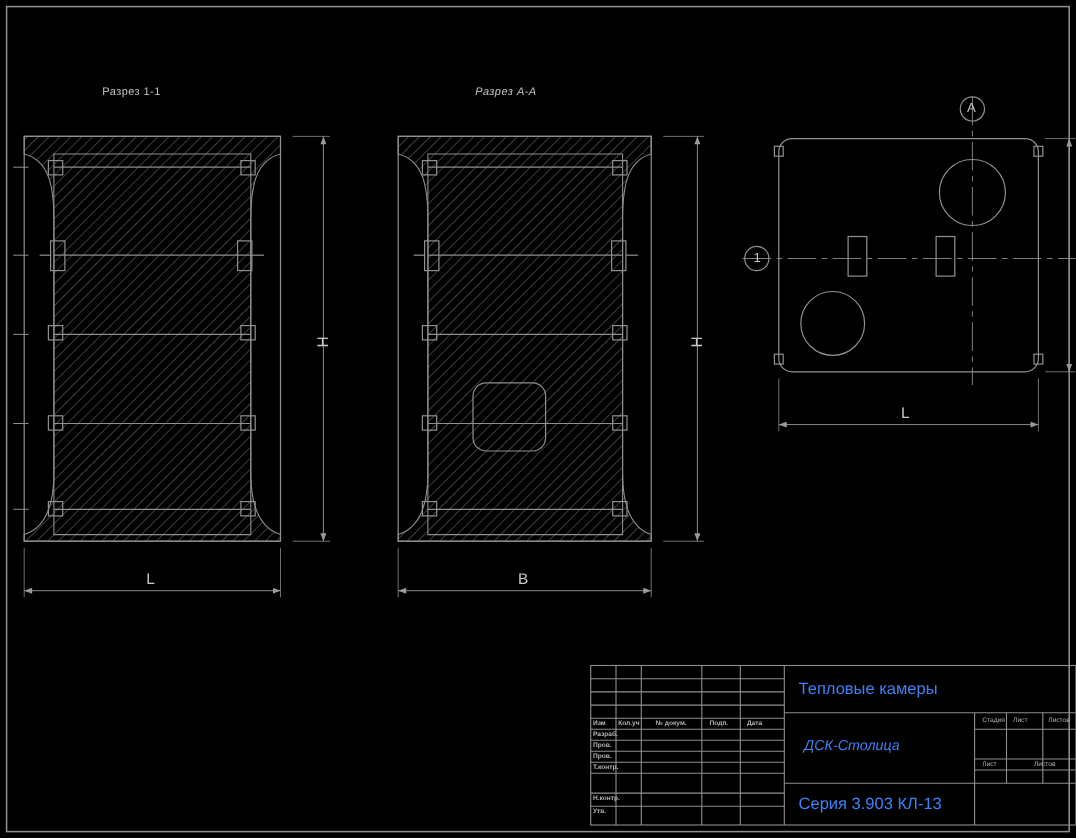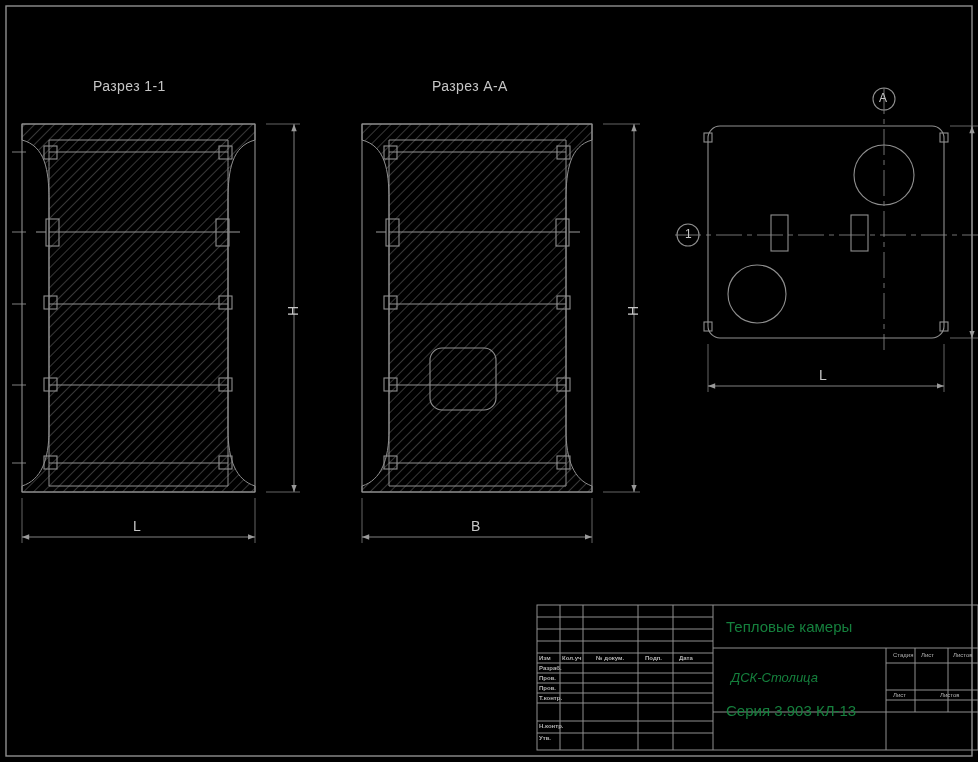--- a/index.html
+++ b/index.html
@@ -21,33 +21,33 @@
     width: 978px;
     height: 762px;
   }
   .lbl {
     position: absolute;
     color: #c6c6c6;
     white-space: nowrap;
     user-select: none;
   }
   .view-title {
-    font-size: 14px;
+    font-size: 10px;
     letter-spacing: 0.4px;
   }
   .dim-letter {
     font-size: 14px;
   }
   .dim-letter.vert {
     transform: rotate(-90deg);
     transform-origin: left top;
   }
   .tb-text {
     position: absolute;
-    color: #15803d;
+    color: #3b82f6;
     white-space: nowrap;
     user-select: none;
   }
   .tb-main {
     font-size: 15px;
   }
   .tb-small {
     font-size: 6px;
     font-weight: bold;
     color: #b4b4b4;
@@ -209,37 +209,37 @@
     <line x1="886" y1="648" x2="886" y2="750"></line>
     <line x1="886" y1="663" x2="978" y2="663"></line>
     <line x1="886" y1="690" x2="978" y2="690"></line>
     <line x1="886" y1="700" x2="978" y2="700"></line>
     <line x1="915" y1="648" x2="915" y2="712"></line>
     <line x1="948" y1="648" x2="948" y2="712"></line>
   </g>
 </svg>
 
 <div class="lbl view-title" style="left:93px; top:78px;">Разрез 1-1</div>
-<div class="lbl view-title" style="left:432px; top:78px;">Разрез А-А</div>
+<div class="lbl view-title" style="left:432px; top:78px;font-style:italic;">Разрез А-А</div>
 
 <div class="lbl dim-letter vert" style="left:285px; top:316px;">H</div>
 <div class="lbl dim-letter" style="left:133px; top:518px;">L</div>
 
 <div class="lbl dim-letter vert" style="left:625px; top:316px;">H</div>
 <div class="lbl dim-letter" style="left:471px; top:518px;">В</div>
 
 <div class="lbl dim-letter" style="left:819px; top:367px;">L</div>
 <div class="lbl dim-letter vert" style="left:975px; top:240px;">В</div>
 
 <div class="lbl" style="left:879px; top:91px; font-size:12px;">А</div>
 <div class="lbl" style="left:685px; top:227px; font-size:12px;">1</div>
 
 <div class="tb-text tb-main" style="left:726px; top:618px;">Тепловые камеры</div>
 <div class="tb-text" style="left:731px; top:670px; font-size:13px;font-style:italic;">ДСК-Столица</div>
-<div class="tb-text tb-main" style="left:726px; top:702px;">Серия 3.903 КЛ-13</div>
+<div class="tb-text tb-main" style="left:726px; top:722px;">Серия 3.903 КЛ-13</div>
 
 <div class="tb-text tb-small" style="left:539px; top:655px;">Изм</div>
 <div class="tb-text tb-small" style="left:562px; top:655px;">Кол.уч</div>
 <div class="tb-text tb-small" style="left:596px; top:655px;">№ докум.</div>
 <div class="tb-text tb-small" style="left:645px; top:655px;">Подп.</div>
 <div class="tb-text tb-small" style="left:679px; top:655px;">Дата</div>
 
 <div class="tb-text tb-small" style="left:539px; top:665px;">Разраб.</div>
 <div class="tb-text tb-small" style="left:539px; top:675px;">Пров.</div>
 <div class="tb-text tb-small" style="left:539px; top:685px;">Пров.</div>

